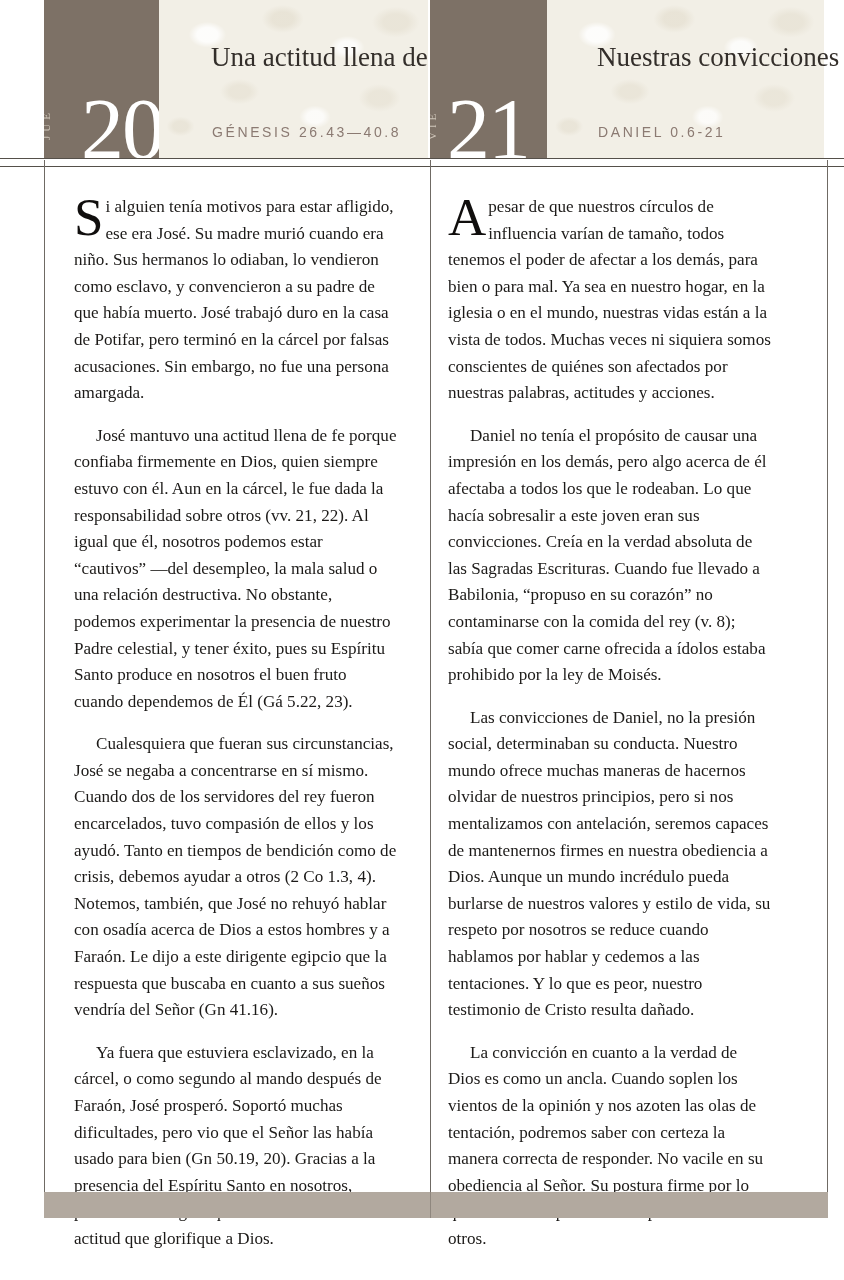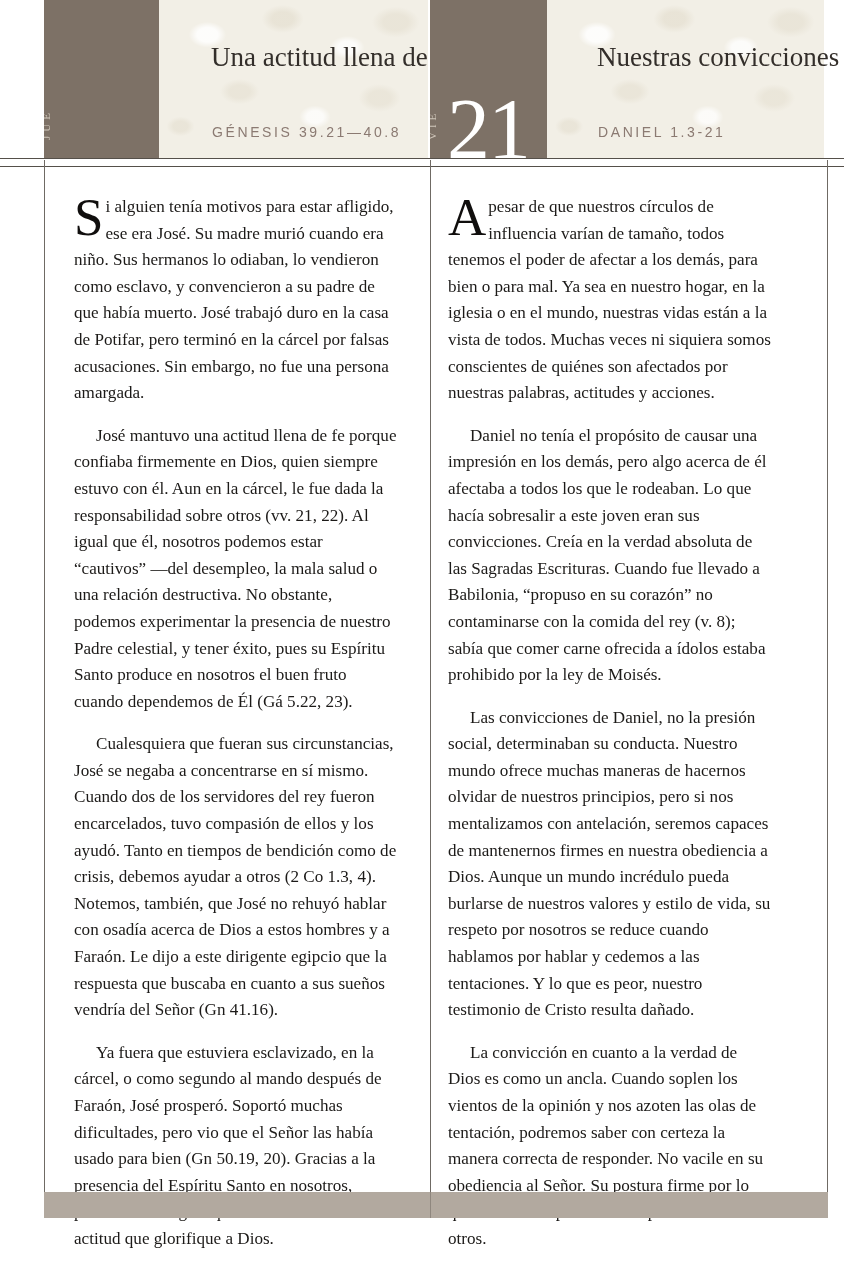--- a/index.html
+++ b/index.html
@@ -223,35 +223,36 @@
   }
 </style>
 </head>
 <body>
 
 <div class="page">
 
   <div class="header-band header-left">
     <div class="hdr-date-block">
       <div class="hdr-daylabel">JUE</div>
+      <div class="hdr-daynum">20</div>
     </div>
     <div class="hdr-text-block">
       <div class="hdr-title">Una actitud llena de fe</div>
-      <div class="hdr-ref">GÉNESIS 39.21—40.8</div>
+      <div class="hdr-ref">GÉNESIS 26.43—40.8</div>
     </div>
   </div>
 
   <div class="header-band header-right">
     <div class="hdr-date-block">
       <div class="hdr-daylabel">VIE</div>
       <div class="hdr-daynum">21</div>
     </div>
     <div class="hdr-text-block">
       <div class="hdr-title">Nuestras convicciones</div>
-      <div class="hdr-ref">DANIEL 1.3-21</div>
+      <div class="hdr-ref">DANIEL 0.6-21</div>
     </div>
   </div>
 
   <div class="rule-h-top1"></div>
   <div class="rule-h-top2"></div>
   <div class="rule-v-left"></div>
   <div class="rule-v-center"></div>
   <div class="rule-v-right"></div>
 
   <div class="col col-left">

